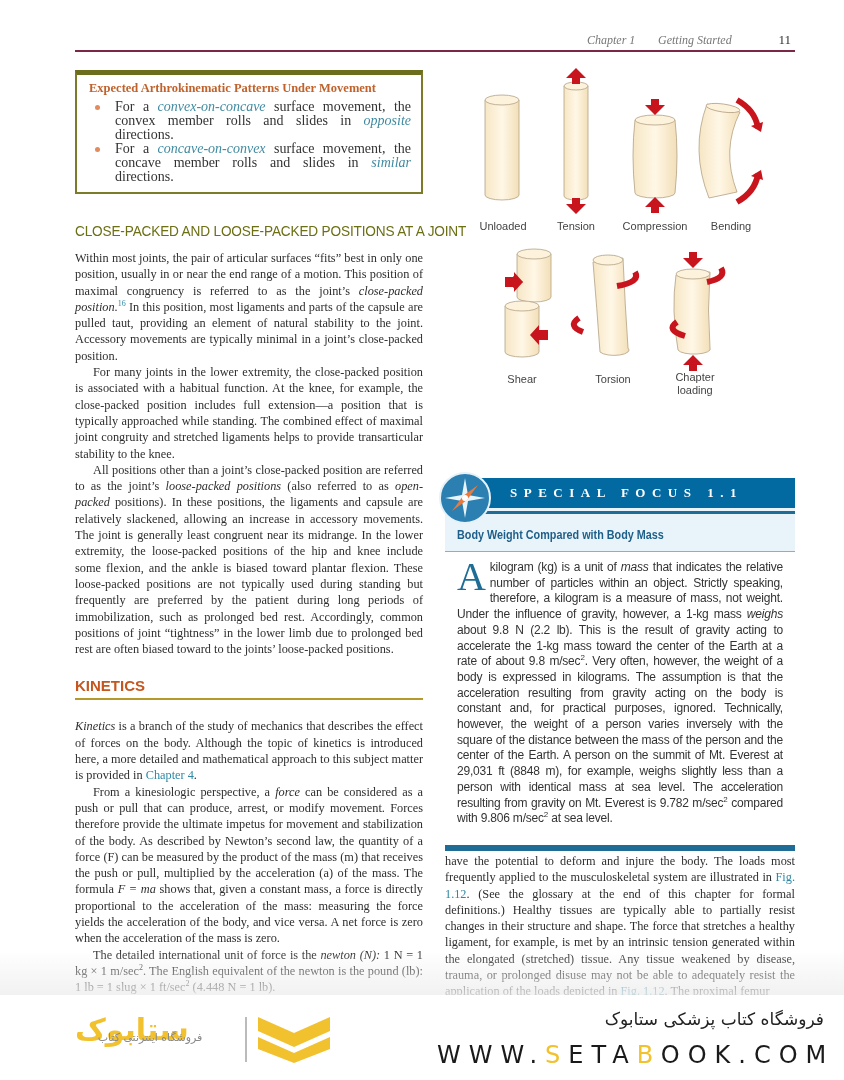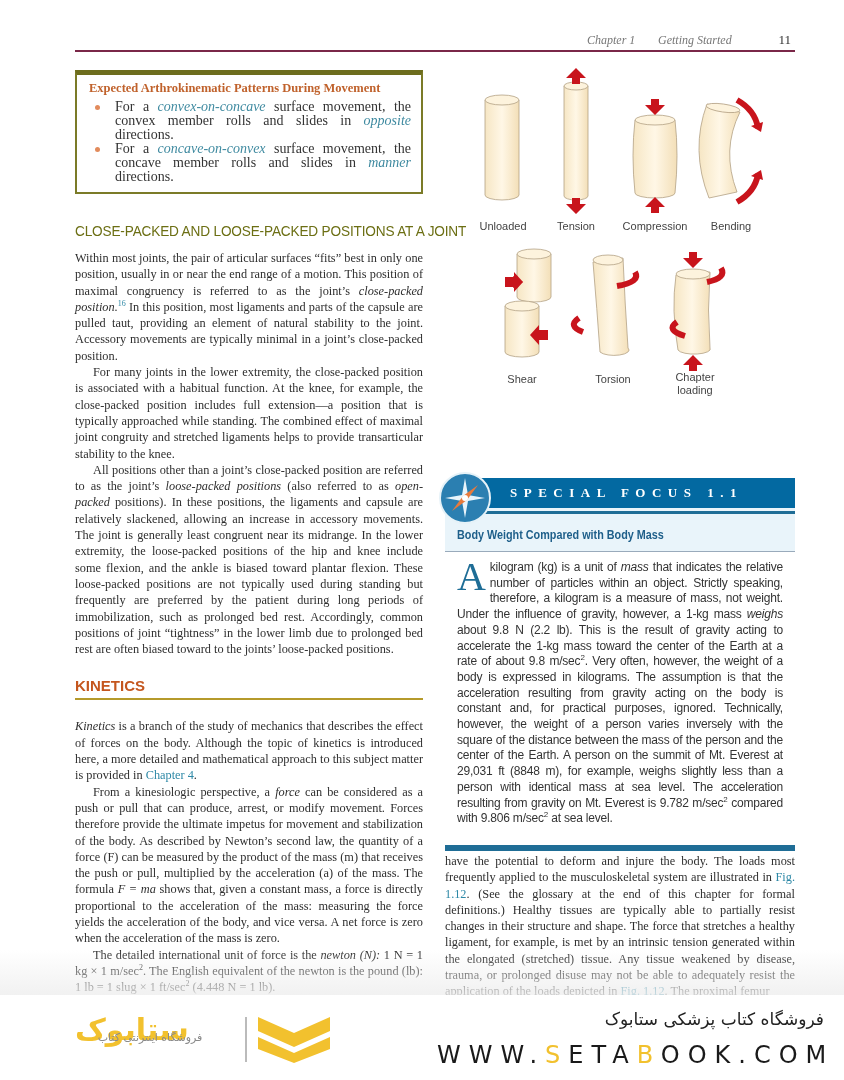--- a/index.html
+++ b/index.html
@@ -51,24 +51,24 @@
 <body>
 
 <div class="running-head">
   <span class="ch">Chapter 1</span>
   <span class="gs">Getting Started</span>
   <span class="pg">11</span>
 </div>
 
 <div class="col-left">
   <div class="callout">
-    <h4>Expected Arthrokinematic Patterns During Movement</h4>
+    <h4>Expected Arthrokinematic Patterns Under Movement</h4>
     <ul>
       <li><span class="dot"></span><span>For a </span><span class="it">convex-on-concave</span><span> surface movement, the convex member rolls and slides in </span><span class="it">opposite</span><span> directions.</span></li>
-      <li><span class="dot"></span><span>For a </span><span class="it">concave-on-convex</span><span> surface movement, the concave member rolls and slides in </span><span class="it">manner</span><span> directions.</span></li>
+      <li><span class="dot"></span><span>For a </span><span class="it">concave-on-convex</span><span> surface movement, the concave member rolls and slides in </span><span class="it">similar</span><span> directions.</span></li>
     </ul>
   </div>
 
   <h2 class="sec" style="margin-top:28px;">CLOSE-PACKED AND LOOSE-PACKED POSITIONS AT A JOINT</h2>
   <p class="body" style="margin-top:10px;"><span>Within most joints, the pair of articular surfaces “fits” best in only one position, usually in or near the end range of a motion. This position of maximal congruency is referred to as the joint’s </span><span class="itx">close-packed position.</span><sup class="link">16</sup><span> In this position, most ligaments and parts of the capsule are pulled taut, providing an element of natural stability to the joint. Accessory movements are typically minimal in a joint’s close-packed position.</span></p>
   <p class="body indent">For many joints in the lower extremity, the close-packed position is associated with a habitual function. At the knee, for example, the close-packed position includes full extension—a position that is typically approached while standing. The combined effect of maximal joint congruity and stretched ligaments helps to provide transarticular stability to the knee.</p>
   <p class="body indent"><span>All positions other than a joint’s close-packed position are referred to as the joint’s </span><span class="itx">loose-packed positions</span><span> (also referred to as </span><span class="itx">open-packed</span><span> positions). In these positions, the ligaments and capsule are relatively slackened, allowing an increase in accessory movements. The joint is generally least congruent near its midrange. In the lower extremity, the loose-packed positions of the hip and knee include some flexion, and the ankle is biased toward plantar flexion. These loose-packed positions are not typically used during standing but frequently are preferred by the patient during long periods of immobilization, such as prolonged bed rest. Accordingly, common positions of joint “tightness” in the lower limb due to prolonged bed rest are often biased toward to the joints’ loose-packed positions.</span></p>
 
   <h2 class="kin" style="margin-top:20px;">KINETICS</h2>
   <p class="body" style="margin-top:18px;"><span class="itx">Kinetics</span><span> is a branch of the study of mechanics that describes the effect of forces on the body. Although the topic of kinetics is introduced here, a more detailed and mathematical approach to this subject matter is provided in </span><span class="link">Chapter 4</span><span>.</span></p>

